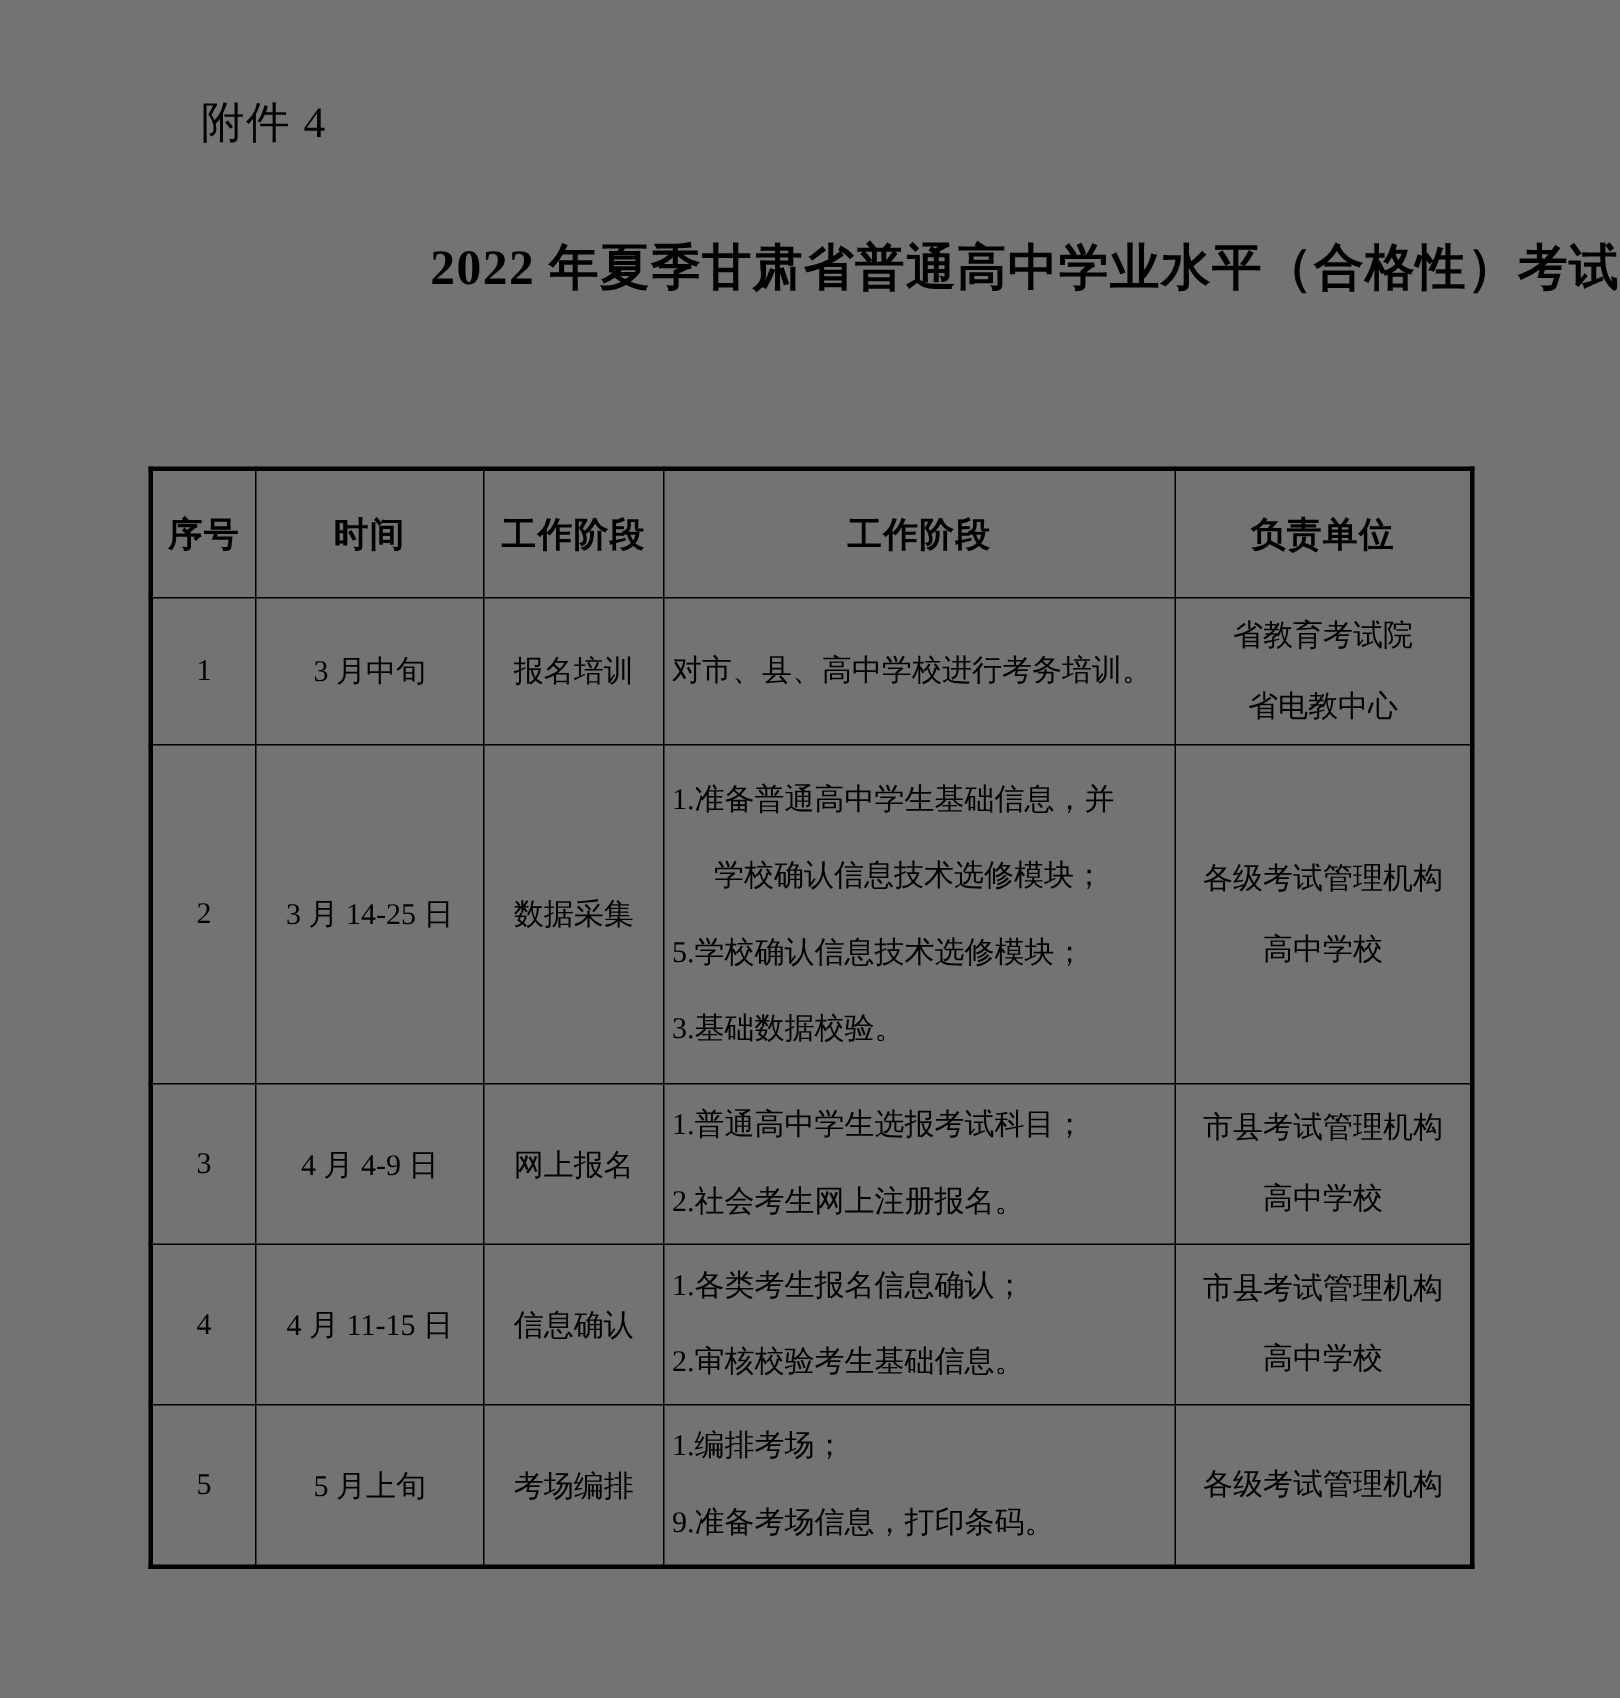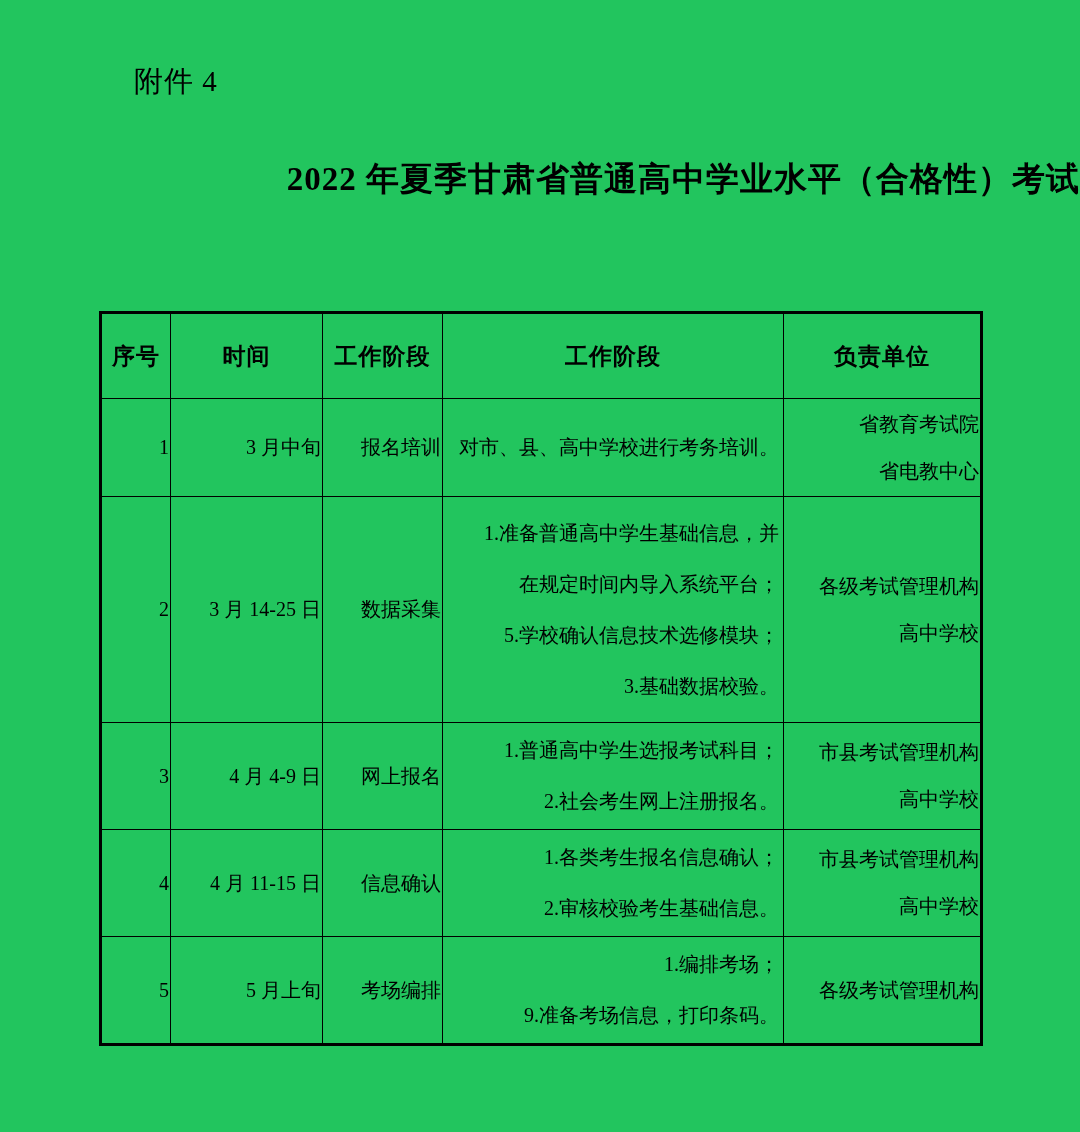--- a/index.html
+++ b/index.html
@@ -1,20 +1,20 @@
 <!DOCTYPE html>
 <html><head>
 <meta charset="utf-8">
 <style>
   html, body { margin: 0; padding: 0; background: #ffffff; }
   .page {
     position: relative;
     width: 1080px;
     height: 1132px;
-    background: #22c55e;
+    background: #737373;
     color: #000000;
     font-family: "Liberation Serif", "DejaVu Serif", serif;
     overflow: hidden;
   }
   .attachment {
     position: absolute;
     left: 134px;
     top: 62px;
     font-size: 29px;
     letter-spacing: 1px;
@@ -47,21 +47,21 @@
     vertical-align: middle;
     overflow: hidden;
   }
   table.schedule th {
     font-size: 23px;
     font-weight: bold;
     text-align: center;
     letter-spacing: 1px;
     margin-left: 42px;
   }
-  table.schedule td { font-size: 20px; text-align: right; }
+  table.schedule td { font-size: 20px; }
   thead tr            { height: 86px;  }
   tbody tr:nth-child(1){ height: 98px;  }
   tbody tr:nth-child(2){ height: 226px; }
   tbody tr:nth-child(3){ height: 106px; }
   tbody tr:nth-child(4){ height: 107px; }
   tbody tr:nth-child(5){ height: 100px; }
   td.c-no, td.c-time, td.c-phase { text-align: center; white-space: nowrap; }
   td.c-tasks { text-align: left; padding: 2px 4px 2px 5px; }
   .task-line { line-height: 51px; white-space: nowrap; }
   .task-line.cont { padding-left: 28px; }
@@ -108,21 +108,21 @@
             <div class="unit-line">省教育考试院</div>
             <div class="unit-line">省电教中心</div>
           </td>
         </tr>
         <tr>
           <td class="c-no">2</td>
           <td class="c-time">3 月 14-25 日</td>
           <td class="c-phase">数据采集</td>
           <td class="c-tasks">
             <div class="task-line">1.准备普通高中学生基础信息，并</div>
-            <div class="task-line cont">在规定时间内导入系统平台；</div>
+            <div class="task-line cont">学校确认信息技术选修模块；</div>
             <div class="task-line">5.学校确认信息技术选修模块；</div>
             <div class="task-line">3.基础数据校验。</div>
           </td>
           <td class="c-units">
             <div class="unit-line">各级考试管理机构</div>
             <div class="unit-line">高中学校</div>
           </td>
         </tr>
         <tr>
           <td class="c-no">3</td>

